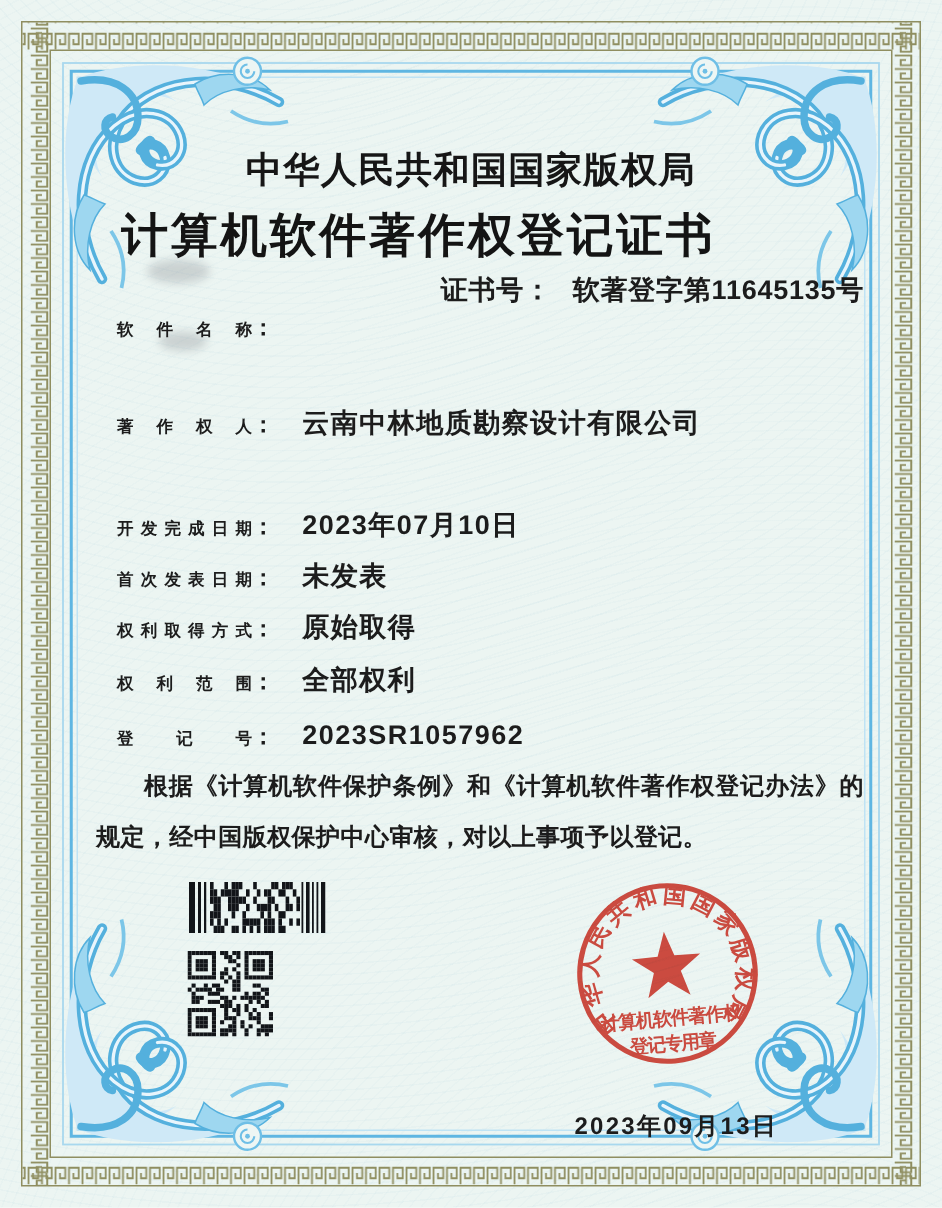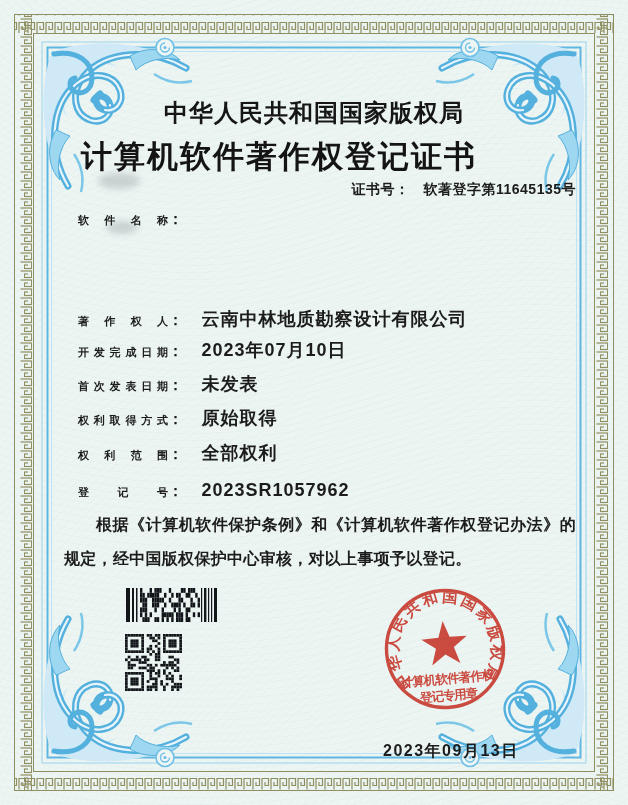--- a/index.html
+++ b/index.html
@@ -18,21 +18,21 @@
     top:97px;left:0;width:628px;text-align:center;
     font-family:"Liberation Serif","DejaVu Serif",serif;
     font-weight:bold;font-size:24px;letter-spacing:1px;color:#161616;
   }
   .subtitle{
     top:136px;left:0;width:558px;text-align:center;
     font-family:"Liberation Serif","DejaVu Serif",serif;
     font-weight:bold;font-size:31px;letter-spacing:2px;color:#141414;
   }
   .certno{
-    top:181px;right:52px;font-size:14px;font-weight:bold;letter-spacing:.5px;
+    top:181px;right:52px;font-size:18px;font-weight:bold;letter-spacing:.5px;
   }
   .certno .cv{margin-left:14px;}
   .field-row{left:78px;line-height:22px;white-space:nowrap;}
   .flabel-text{
     display:inline-block;width:90px;font-size:11px;font-weight:bold;
     text-align:justify;text-align-last:justify;vertical-align:baseline;
   }
   .fcolon{font-size:15px;font-weight:bold;}
   .fvalue{
     display:inline-block;margin-left:14px;font-size:18px;font-weight:bold;
@@ -121,21 +121,21 @@
 <div class="abs title">中华人民共和国国家版权局</div>
 <div class="abs subtitle">计算机软件著作权登记证书</div>
 <div class="abs certno">
   <span>证书号：</span><span class="cv">软著登字第11645135号</span>
 </div>
 
 <div class="abs field-row row0" style="top:208px;">
   <span class="flabel-text">软件名称</span><span class="fcolon">：</span>
   <span class="fvalue"></span>
 </div>
-<div class="abs field-row" style="top:271px;margin-top:37px;">
+<div class="abs field-row" style="top:271px;">
   <span class="flabel-text">著作权人</span><span class="fcolon">：</span>
   <span class="fvalue">云南中林地质勘察设计有限公司</span>
 </div>
 <div class="abs field-row" style="top:339px;">
   <span class="flabel-text">开发完成日期</span><span class="fcolon">：</span>
   <span class="fvalue">2023年07月10日</span>
 </div>
 <div class="abs field-row" style="top:373px;">
   <span class="flabel-text">首次发表日期</span><span class="fcolon">：</span>
   <span class="fvalue">未发表</span>

